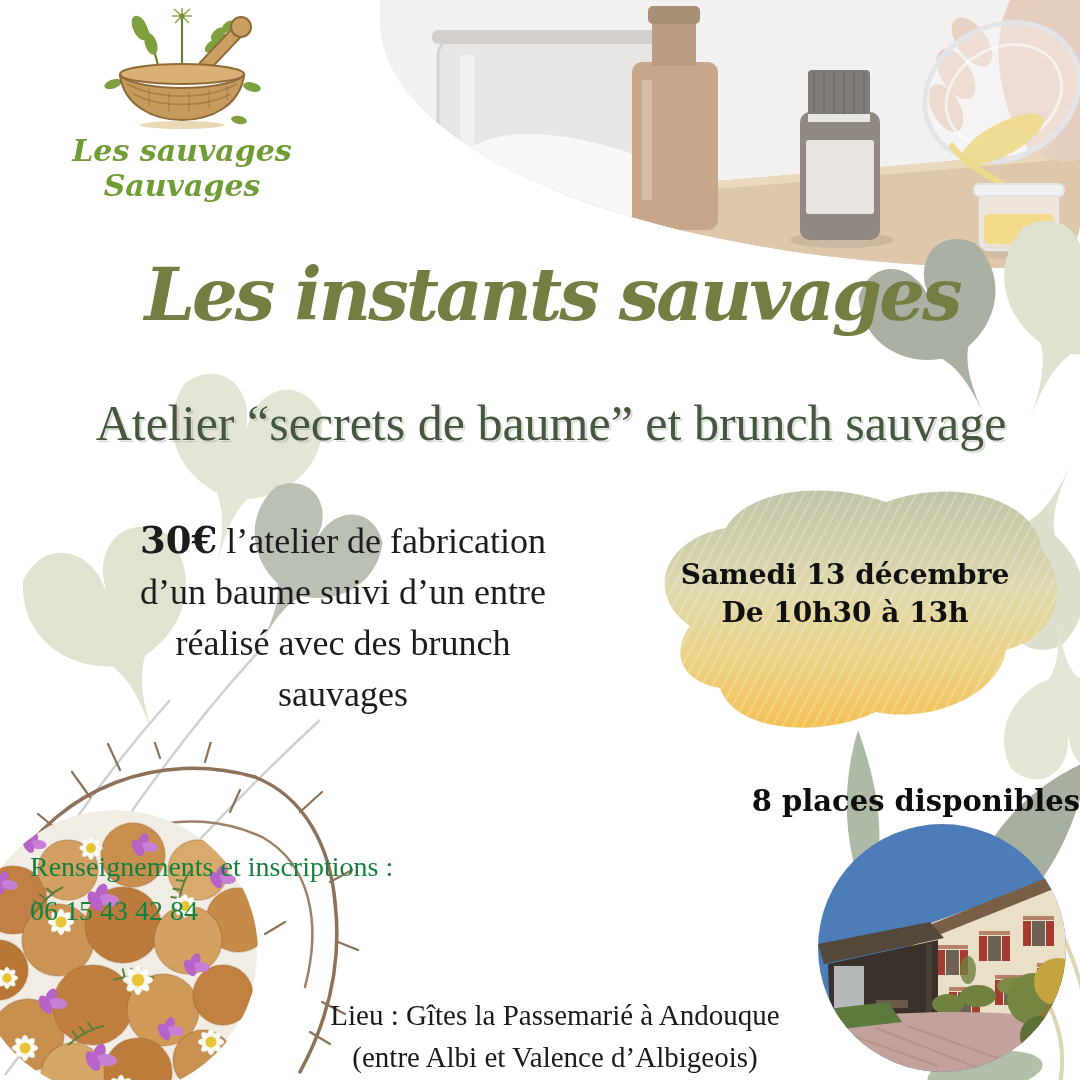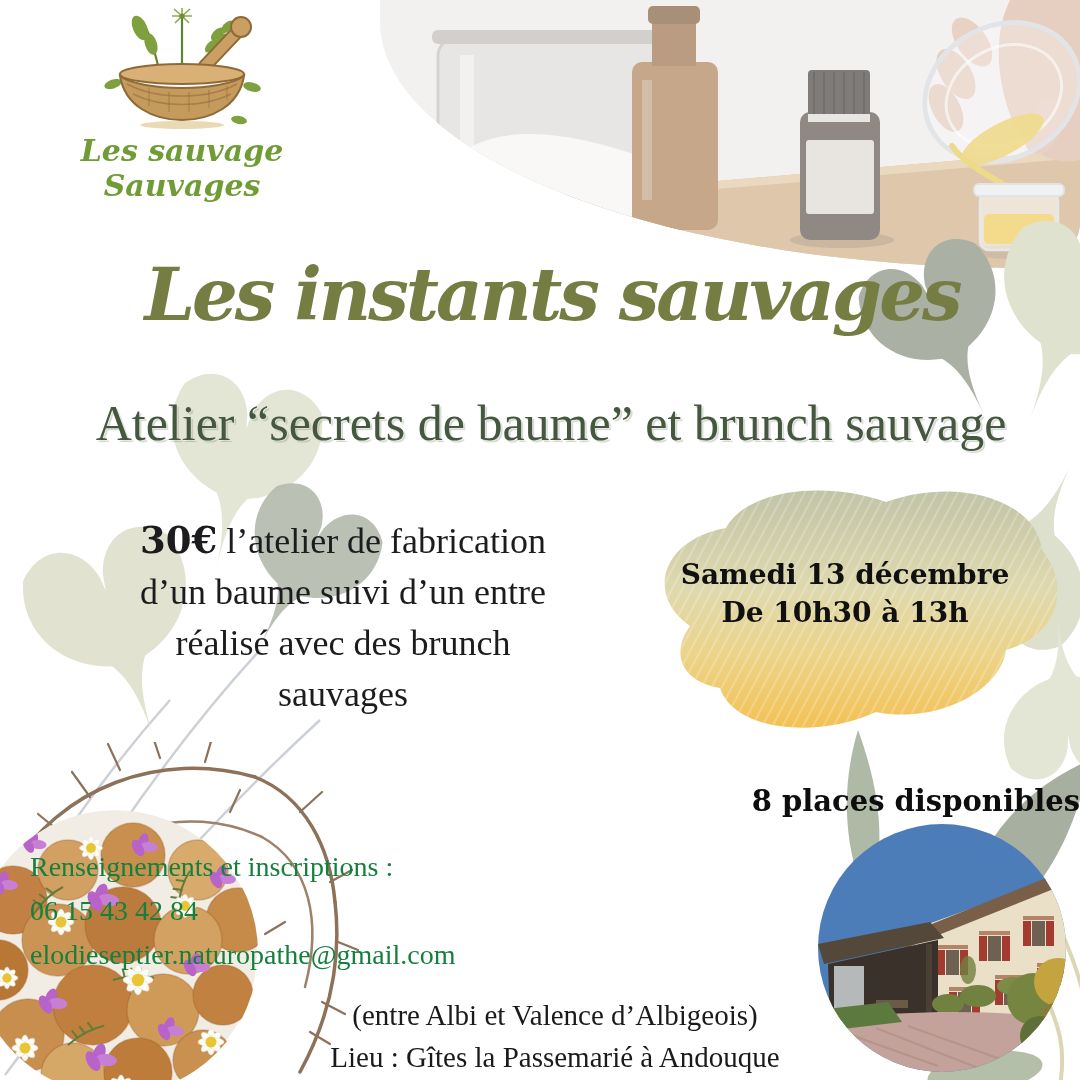--- a/index.html
+++ b/index.html
@@ -142,21 +142,21 @@
       <path d="M152 22 L118 58" stroke="#c9a061" stroke-width="10" stroke-linecap="round"></path>
       <circle cx="154" cy="19" r="10" fill="#c9a061" stroke="#8f6a38" stroke-width="2"></circle>
 
       <ellipse cx="95" cy="66" rx="62" ry="10" fill="#d9b177" stroke="#8f6a38" stroke-width="2"></ellipse>
       <path d="M33 68 C38 98 66 112 95 112 C124 112 152 98 157 68 C135 84 55 84 33 68 Z" fill="#c59a5d" stroke="#8f6a38" stroke-width="2"></path>
       <path d="M40 76 C70 92 120 92 150 76 M46 86 C74 100 116 100 144 86" stroke="#8f6a38" stroke-width="1.5" fill="none" opacity="0.55"></path>
       <path d="M62 80 V98 M82 84 V104 M102 84 V104 M122 82 V100 M140 78 V92" stroke="#8f6a38" stroke-width="1.4" opacity="0.45"></path>
       <ellipse cx="95" cy="117" rx="42" ry="4" fill="#ead9b5"></ellipse>
     </svg>
     <div class="logo-text">
-      <div>Les sauvage</div>
+      <div>Les sauvages</div>
       <div>Sauvages</div>
     </div>
   </div>
 
   <h1 class="title">Les instants sauvages</h1>
   <h2 class="subtitle">Atelier “secrets de baume” et brunch sauvage</h2>
 
   <div class="offer">
     <div><span class="price">30€</span> <span>l’atelier de fabrication</span></div>
     <div>d’un baume suivi d’un entre</div>
@@ -184,26 +184,25 @@
   <div class="blob-label">
     <div>Samedi 13 décembre</div>
     <div>De 10h30 à 13h</div>
   </div>
 
   <div class="avail">8 places disponibles</div>
 
   <div class="contact">
     <div>Renseignements et inscriptions :</div>
     <div>06 15 43 42 84</div>
-    <div>elodieseptier.naturopathe@gmail.com</div>
   </div>
 
   <div class="location">
+    <div>Lieu : Gîtes la Passemarié à Andouque</div>
     <div>(entre Albi et Valence d’Albigeois)</div>
-    <div>Lieu : Gîtes la Passemarié à Andouque</div>
   </div>
 
   <svg class="branches" width="360" height="338" viewBox="0 0 360 338">
     <g fill="none" stroke-linecap="round">
       <g stroke="#8d7158" stroke-width="3.5">
         <path d="M10 130 C60 45 160 8 255 35"></path>
         <path d="M255 35 C305 55 330 105 335 160"></path>
         <path d="M335 160 C342 220 330 275 300 330"></path>
       </g>
       <g stroke="#9d8168" stroke-width="2.5">

